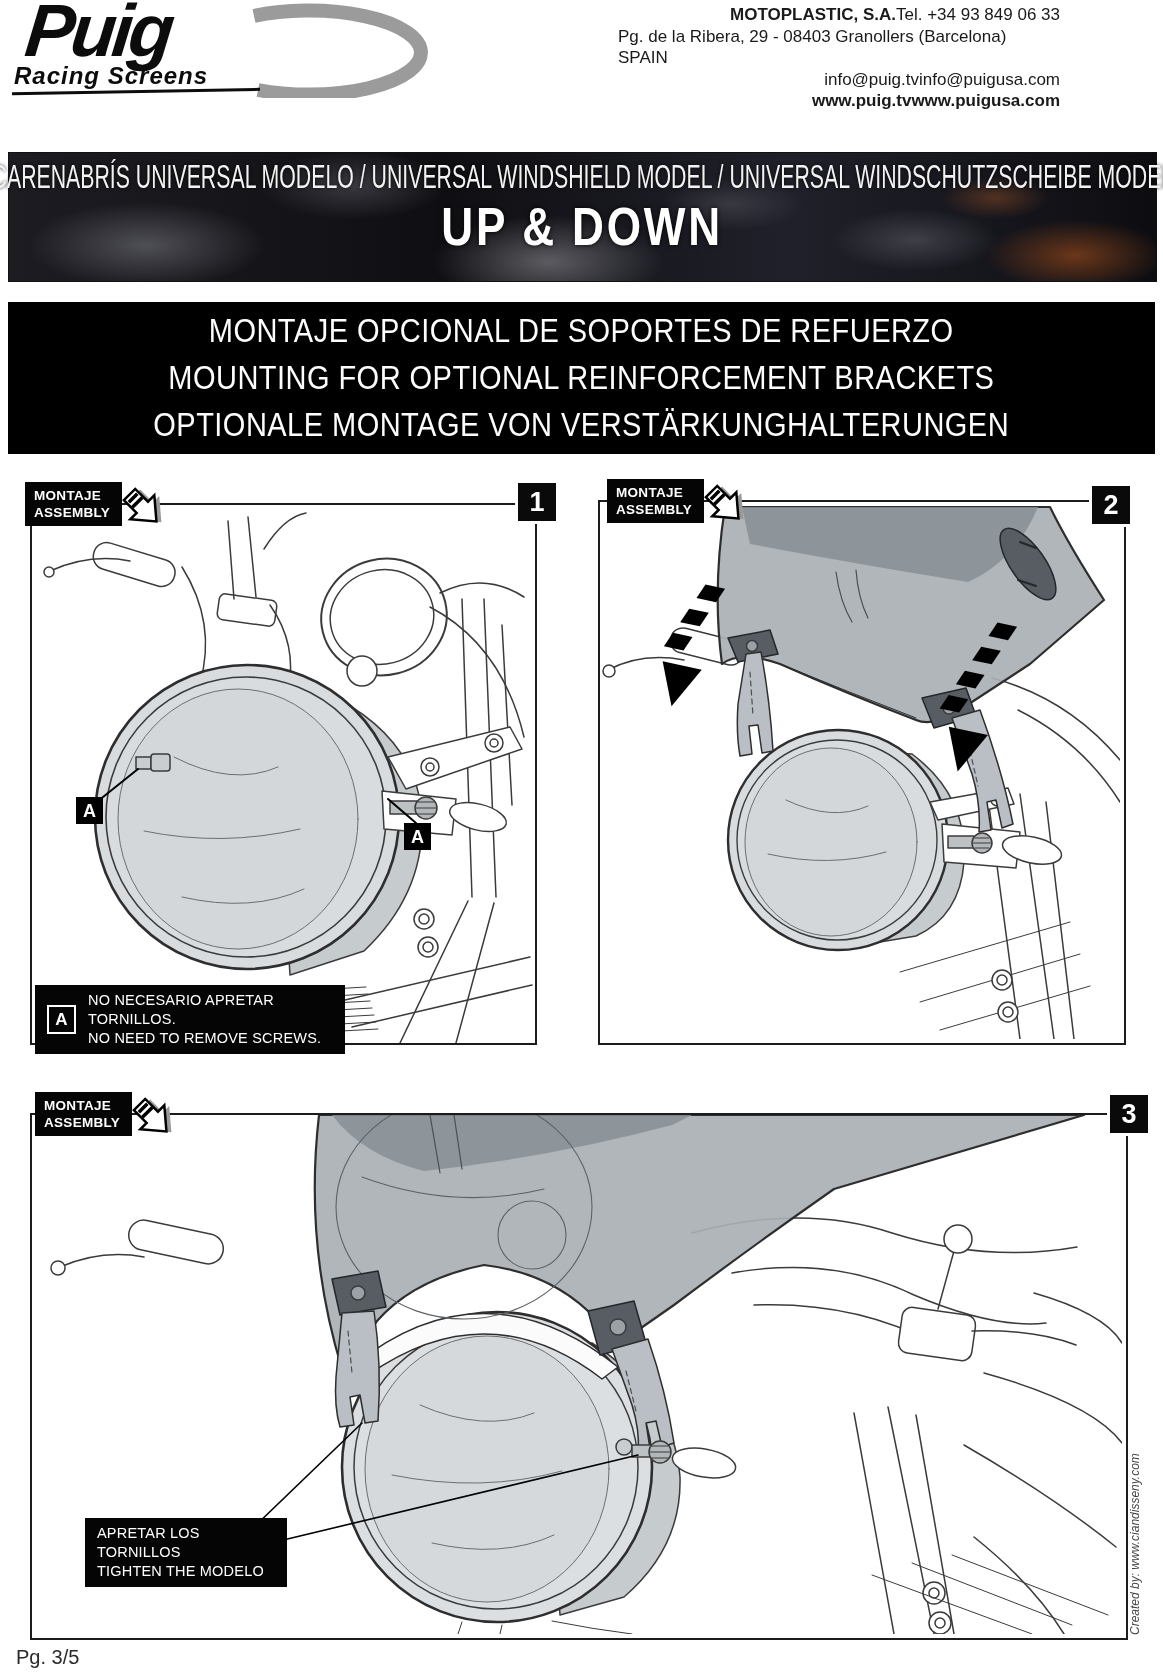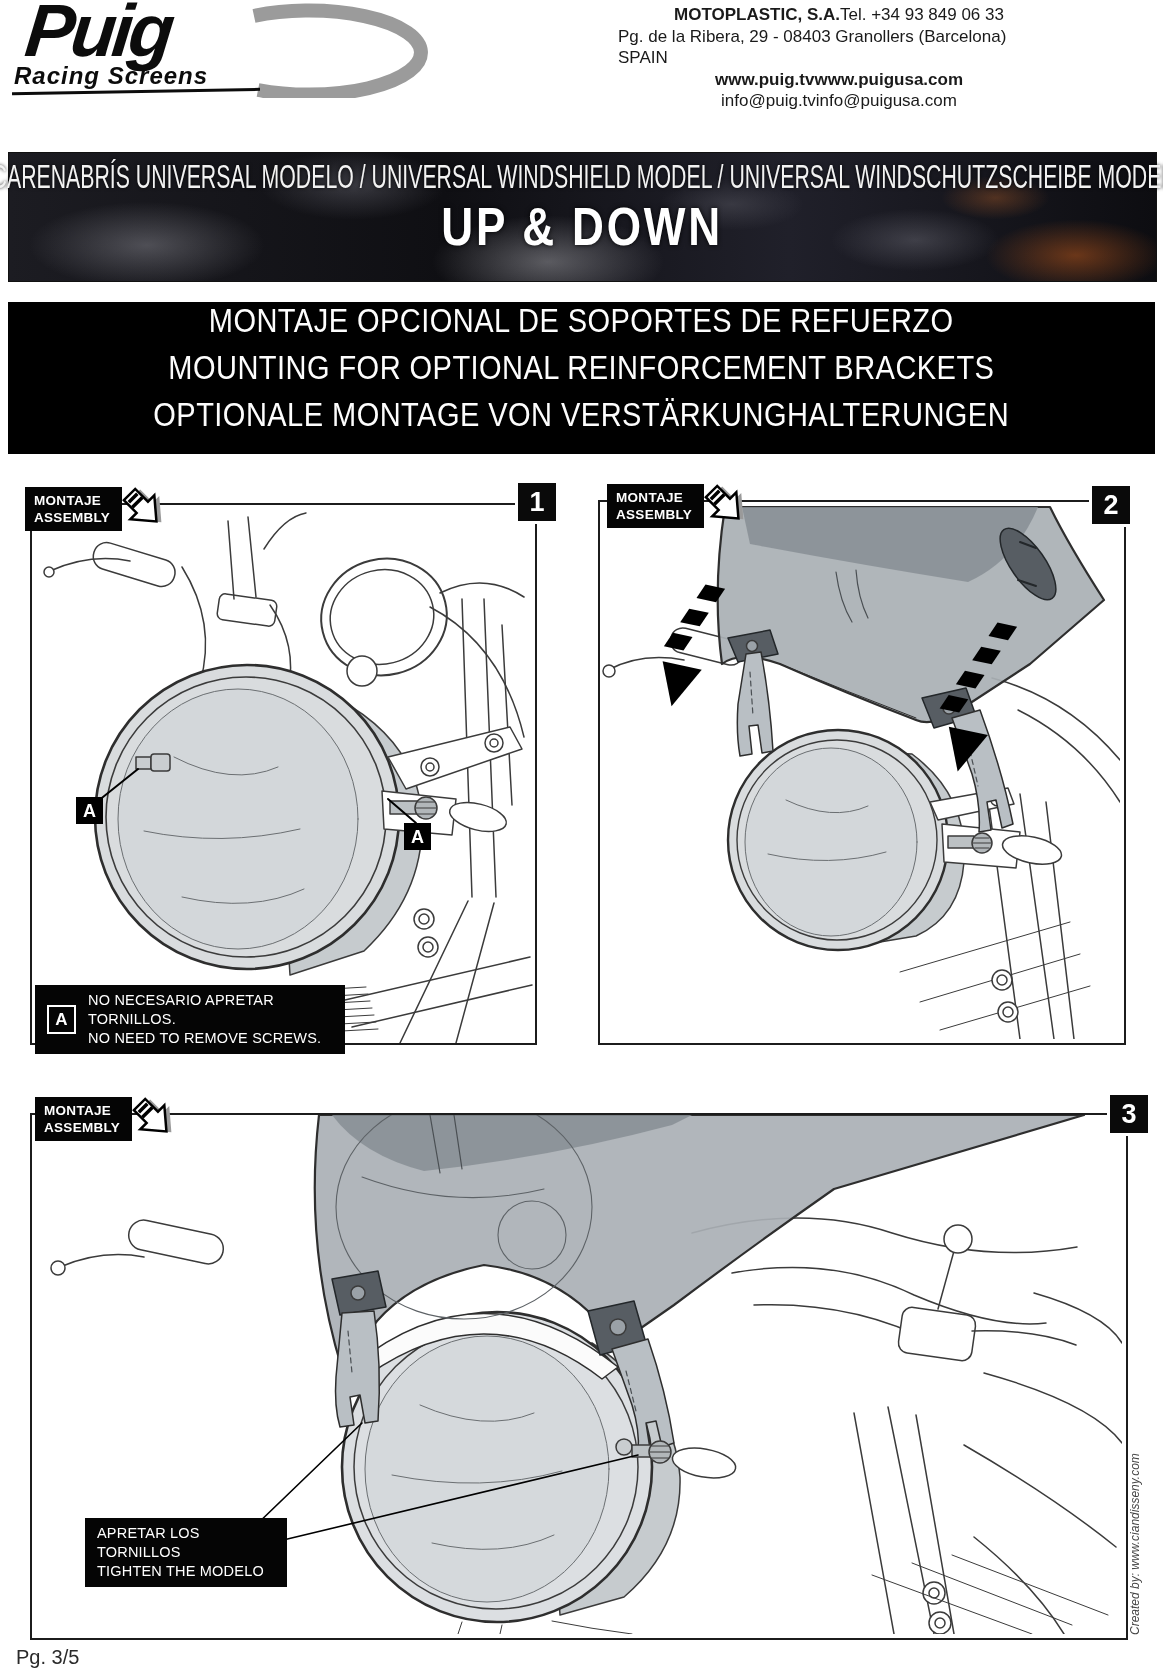--- a/index.html
+++ b/index.html
@@ -10,21 +10,21 @@
   
   .logo-wrap{left:10px;top:2px;width:430px;height:96px;}
   .logo-swoosh{position:absolute;left:148px;top:0;}
   .logo-word{position:absolute;left:16px;top:-14px;font-size:74px;font-weight:bold;font-style:italic;
              letter-spacing:-4px;transform:skewX(-6deg);color:#0c0c0c;}
   .logo-tag{position:absolute;left:4px;top:60px;font-size:24px;font-weight:bold;font-style:italic;
             letter-spacing:1px;color:#0c0c0c;}
   .logo-underline{position:absolute;left:2px;top:88px;width:248px;height:3px;background:#0c0c0c;
                   transform:rotate(-1deg);}
   .contact{left:618px;top:4px;width:442px;font-size:17px;line-height:21.5px;color:#1a1a1a;}
-  .contact .row{display:flex;justify-content:center;}
+  .contact .row{display:flex;justify-content:flex-end;}
   .bold{font-weight:bold;}
 
   
   .banner{left:8px;top:152px;width:1147px;height:128px;background:
       radial-gradient(ellipse 190px 70px at 12% 72%, rgba(205,205,215,.30), transparent 62%),
       radial-gradient(ellipse 150px 56px at 30% 25%, rgba(130,130,142,.35), transparent 62%),
       radial-gradient(ellipse 200px 80px at 47% 85%, rgba(235,235,240,.33), transparent 58%),
       radial-gradient(ellipse 120px 44px at 63% 40%, rgba(90,90,100,.45), transparent 60%),
       radial-gradient(ellipse 140px 52px at 79% 68%, rgba(160,160,172,.28), transparent 60%),
       radial-gradient(ellipse 150px 60px at 93% 80%, rgba(196,92,28,.50), transparent 60%),
@@ -32,34 +32,34 @@
       linear-gradient(90deg,#1c1c22,#0f0f13 38%,#20202a 68%,#0d0d11);
       border:1px solid #111;display:flex;flex-direction:column;align-items:center;}
   .banner-line1{margin-top:8px;white-space:nowrap;color:#f2f2f2;font-size:28px;font-weight:400;
                 transform:scale(0.76,1.18);transform-origin:center;
                 text-shadow:0 0 4px rgba(0,0,0,.8);}
   .banner-line2{margin-top:6px;color:#fff;font-size:48px;font-weight:bold;letter-spacing:3px;
                 transform:scale(0.92,1.12);text-shadow:0 0 5px rgba(0,0,0,.9);}
 
   
   .title-box{left:8px;top:302px;width:1147px;height:152px;background:#000;display:flex;
-             flex-direction:column;justify-content:flex-start;align-items:center;gap:9px;}
+             flex-direction:column;justify-content:center;align-items:center;gap:9px;}
   .title-box div{color:#fdfdfd;font-size:33px;font-weight:400;white-space:nowrap;
                  transform:scaleX(0.88);letter-spacing:.5px;}
 
   
   .panel{border:2px solid #1c1c1c;background:#fff;}
   .panel1{left:30px;top:503px;width:503px;height:538px;}
   .panel2{left:598px;top:500px;width:524px;height:541px;}
   .panel3{left:30px;top:1113px;width:1094px;height:523px;}
   .panel svg{display:block;}
 
   .step-label{background:#050505;color:#fff;font-size:13.5px;font-weight:bold;line-height:17px;
               padding:5px 12px 5px 9px;letter-spacing:.3px;}
-  .label-row{display:flex;align-items:center;}
+  .label-row{display:flex;align-items:flex-start;}
   .badge{width:38px;height:38px;background:#0a0a0a;color:#fff;font-size:27px;font-weight:bold;
          display:flex;align-items:center;justify-content:center;box-shadow:0 0 0 3px #fff;}
   .note-box{background:#050505;color:#fff;display:flex;align-items:center;padding:6px 12px;}
   .note-marker{width:25px;height:25px;border:2.5px solid #fff;color:#fff;font-weight:bold;
                font-size:17px;display:flex;align-items:center;justify-content:center;
                margin-right:12px;flex:0 0 auto;}
   .note-text{font-size:14.5px;line-height:19px;letter-spacing:.2px;}
 
   
   .page-num{left:8px;top:1646px;font-size:20px;color:#2a2a2a;margin-left:8px;}
@@ -82,26 +82,26 @@
 
   <div class="abs contact">
     <div class="row">
       <span class="bold">MOTOPLASTIC, S.A.</span>
       <span>Tel. +34 93 849 06 33</span>
     </div>
     <div class="row">
       <span>Pg. de la Ribera, 29 - 08403 Granollers (Barcelona) SPAIN</span>
     </div>
     <div class="row">
+      <span>info@puig.tv</span>
+      <span>info@puigusa.com</span>
+    </div>
+    <div class="row">
       <span class="bold">www.puig.tv</span>
       <span class="bold">www.puigusa.com</span>
-    </div>
-    <div class="row">
-      <span>info@puig.tv</span>
-      <span>info@puigusa.com</span>
     </div>
   </div>
 
   <div class="abs banner">
     <div class="banner-line1">CARENABRÍS UNIVERSAL  MODELO / UNIVERSAL WINDSHIELD MODEL / UNIVERSAL WINDSCHUTZSCHEIBE MODEL</div>
     <div class="banner-line2">UP &amp; DOWN</div>
   </div>
 
   <div class="abs title-box">
     <div>MONTAJE OPCIONAL DE SOPORTES DE REFUERZO</div>

